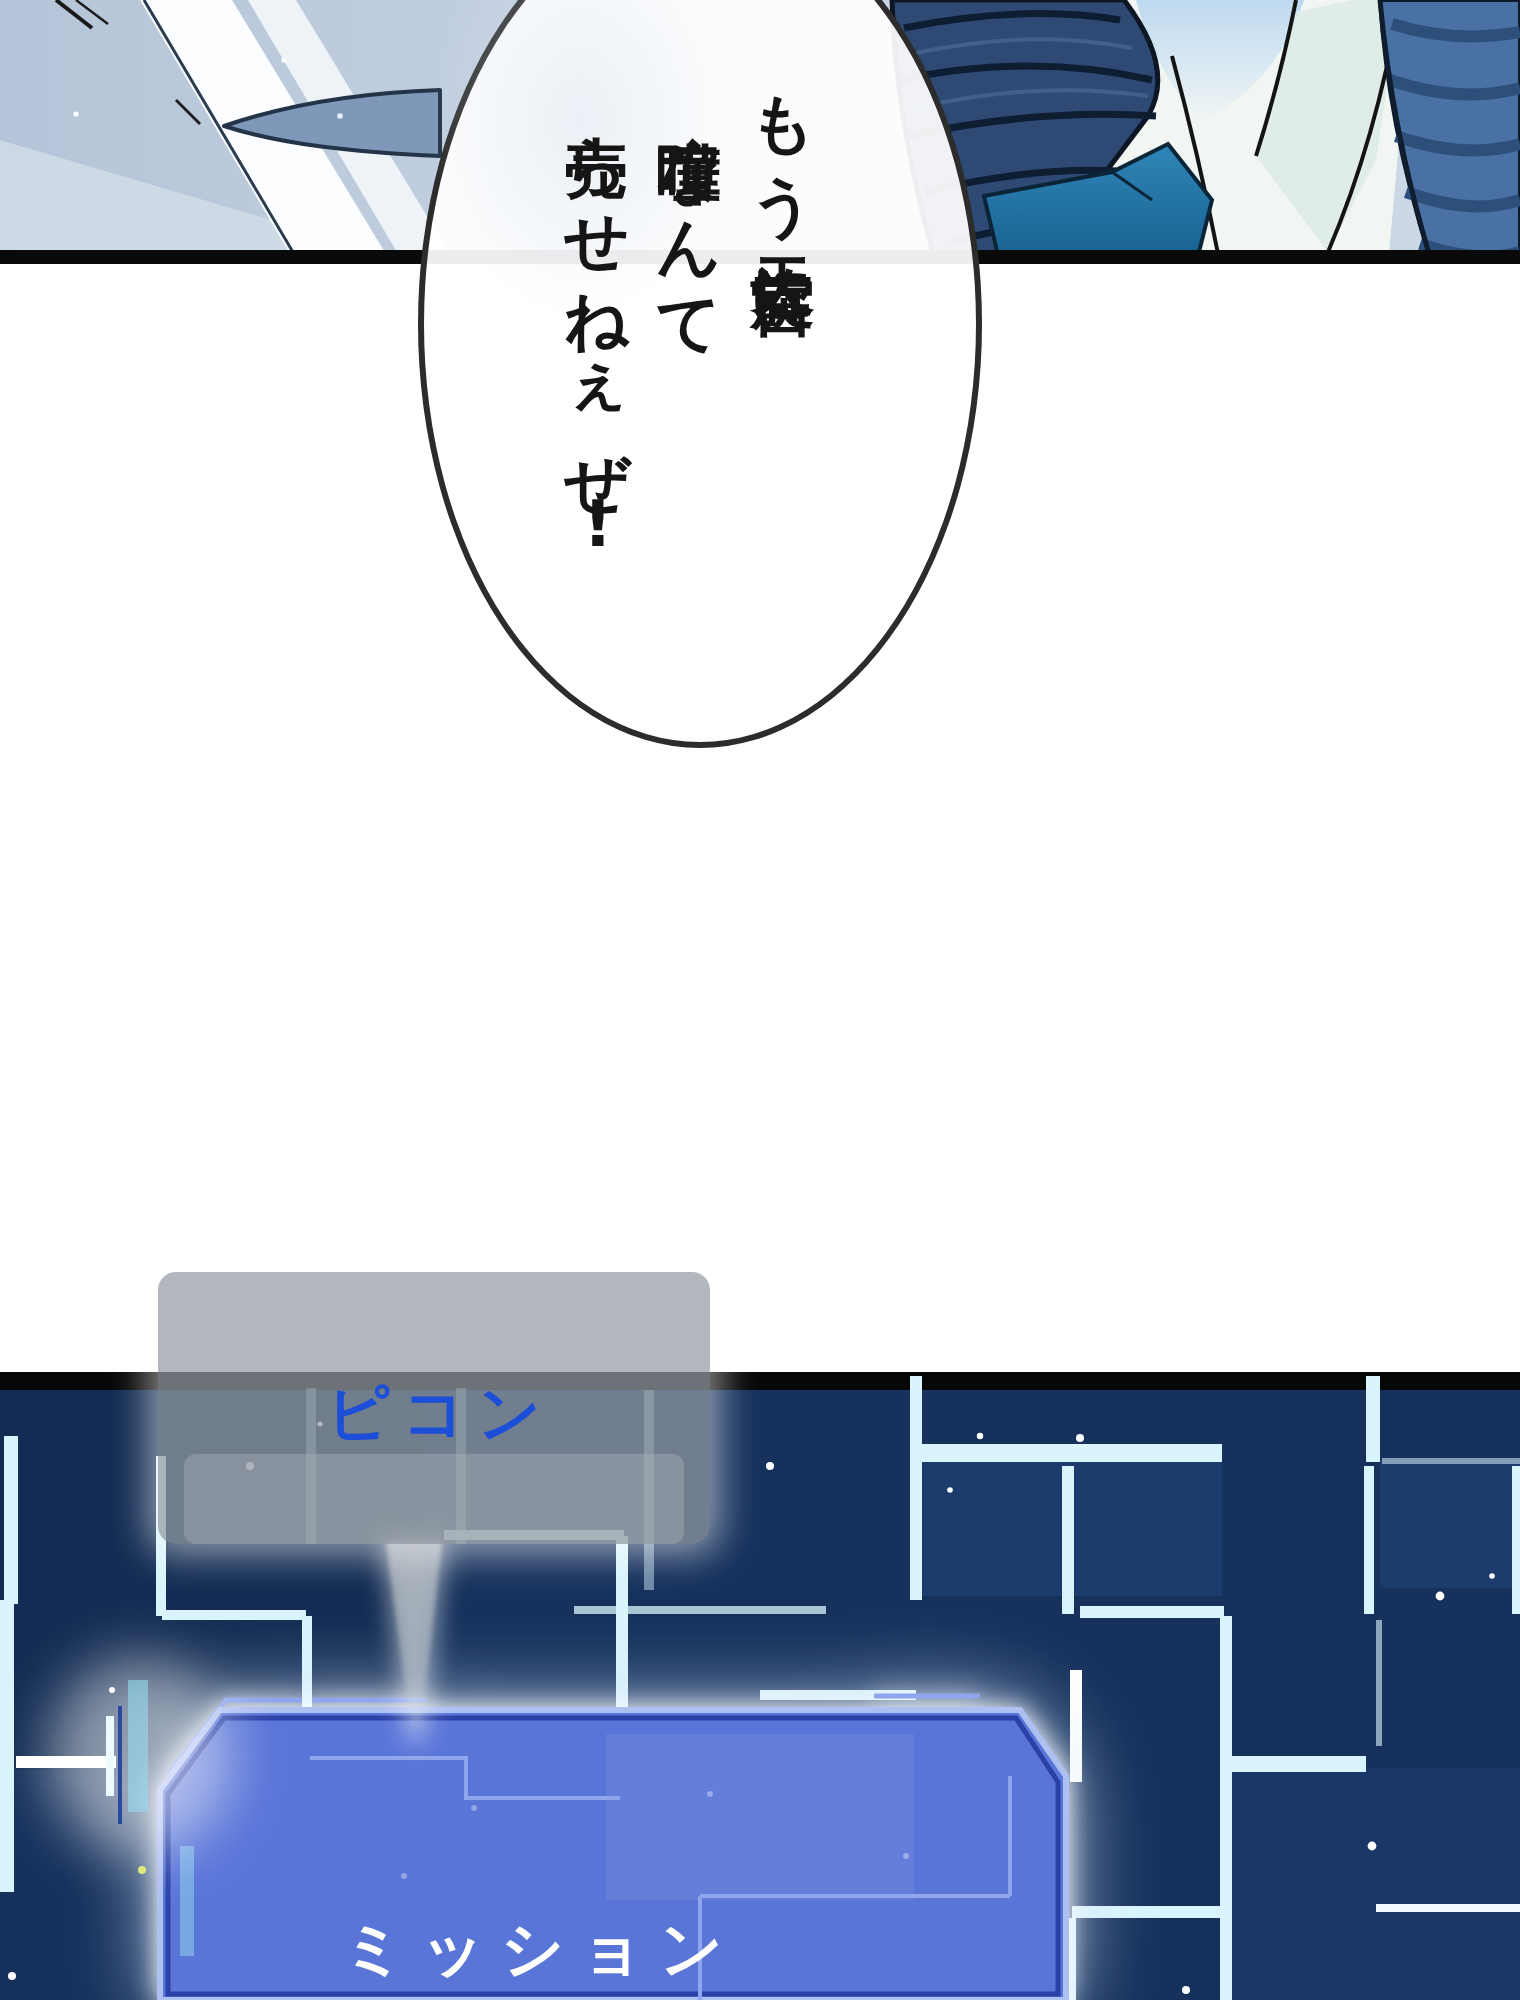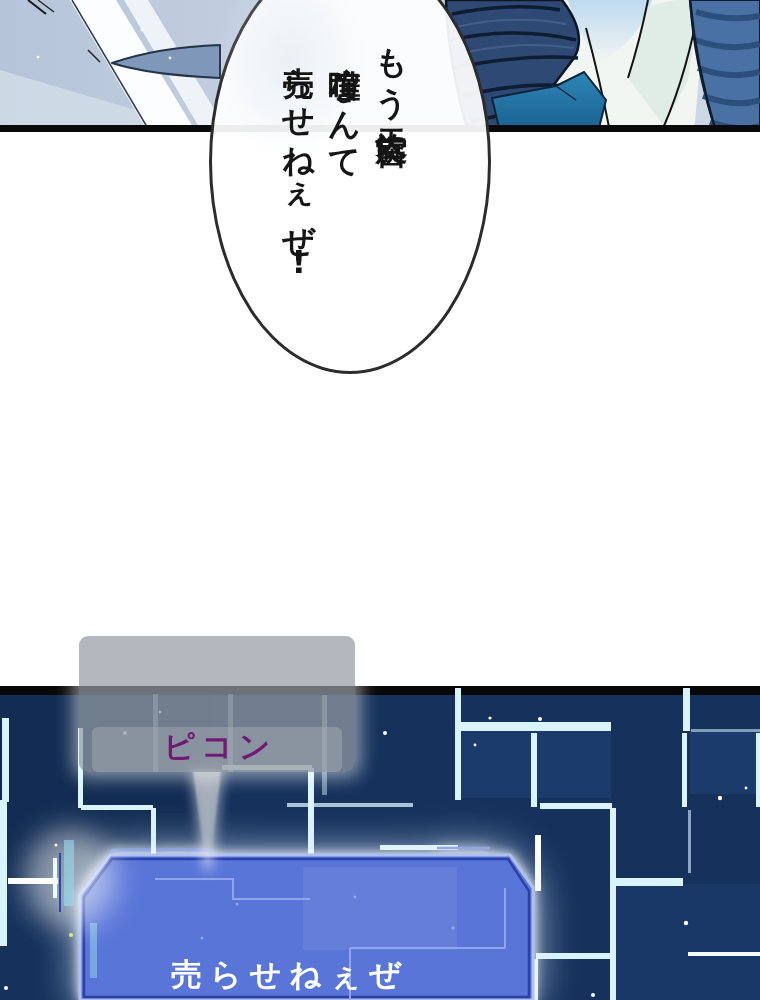--- a/index.html
+++ b/index.html
@@ -19,21 +19,21 @@
   .v2{left:281px;top:42px;}
   .dark{position:absolute;left:0;top:686px;width:760px;height:314px;background:#15315c;}
   .dark svg{position:absolute;left:0;top:0;}
   .glowgrp{filter:drop-shadow(0 0 6px rgba(255,255,255,0.95)) drop-shadow(0 0 20px rgba(215,232,255,0.75));}
   .sfx{position:absolute;left:79px;top:636px;width:276px;height:136px;border-radius:9px;
        background:rgba(148,156,163,0.72);
        box-shadow:0 0 18px 6px rgba(255,255,255,0.5);}
   .sfx-lower{position:absolute;left:13px;top:91px;width:250px;height:45px;border-radius:6px;
        background:rgba(168,175,181,0.45);}
   .sfx-label{position:absolute;left:0;top:50px;width:100%;text-align:center;
-       color:#701a75;font-size:31px;font-weight:700;letter-spacing:6px;text-indent:6px;margin-top:40px;}
+       color:#1d4ed8;font-size:31px;font-weight:700;letter-spacing:6px;text-indent:6px;}
   .mission-label{position:absolute;left:171px;top:268px;color:#ffffff;
        font-size:31px;font-weight:700;letter-spacing:8px;}
 </style>
 </head>
 <body>
 
 <div class="page">
 
   <svg class="art" width="760" height="132" viewBox="0 0 760 132">
     <defs>
@@ -208,21 +208,21 @@
         <rect x="8" y="192" width="50" height="6" fill="#ffffff"></rect>
         <rect x="53" y="172" width="4" height="40" fill="#eefbff"></rect>
         <circle cx="71" cy="249" r="2" fill="#dde97c"></circle>
         <circle cx="56" cy="159" r="1.5" fill="#ffffff"></circle>
       </g>
 
       <polygon points="190,82 224,82 212,185 204,185" fill="#ffffff" opacity="0.5" filter="url(#b6)"></polygon>
       <polygon points="193,84 221,84 210,182 206,182" fill="url(#tailG)" filter="url(#b1)"></polygon>
     </svg>
 
-    <div class="mission-label">売らせねぇぜ</div>
+    <div class="mission-label">ミッション</div>
   </div>
 
   <div class="sfx">
     <div class="sfx-lower"></div>
     <div class="sfx-label">ピコン</div>
   </div>
 
 </div>
 
 </body></html>

